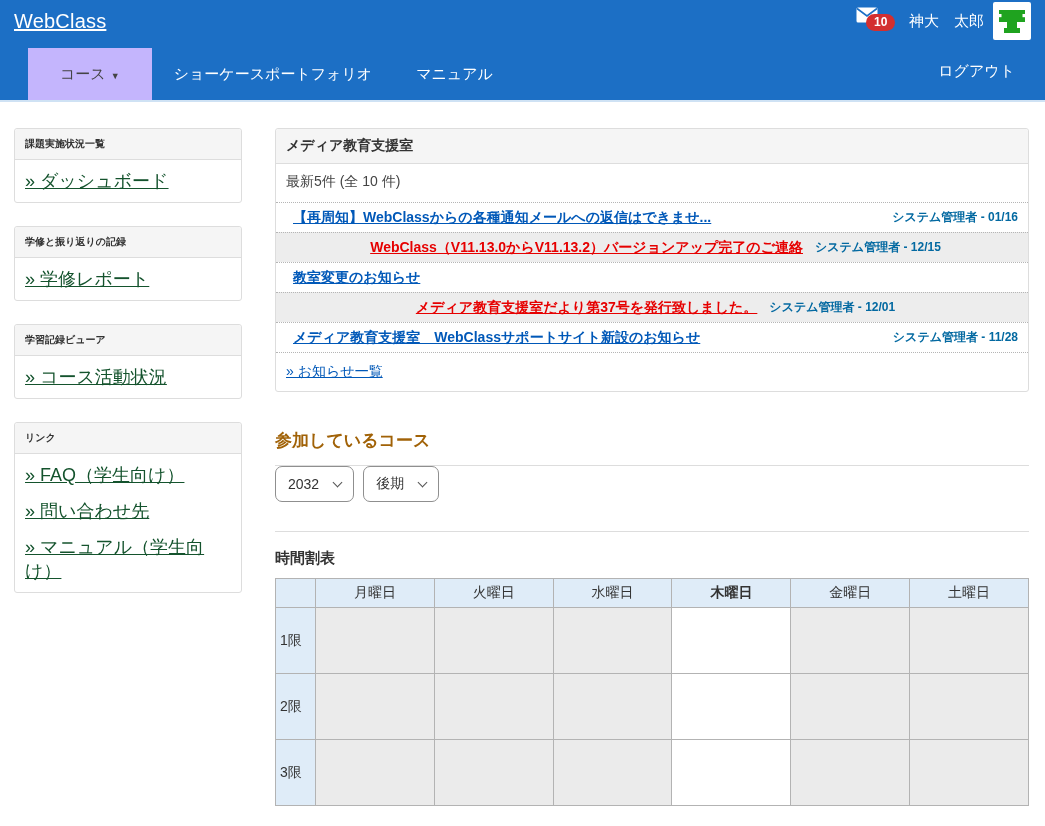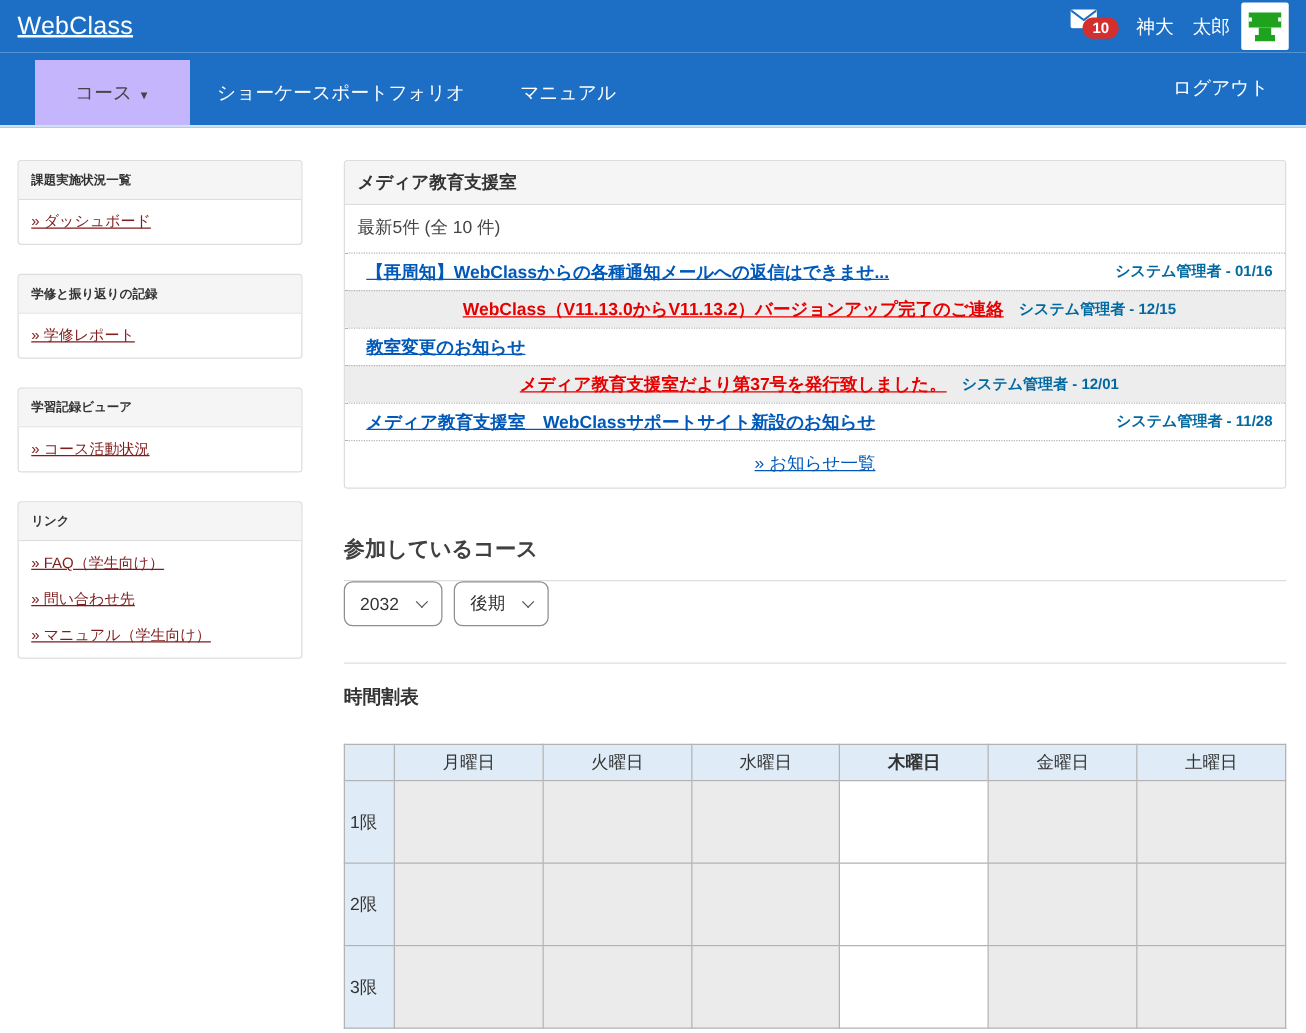--- a/index.html
+++ b/index.html
@@ -58,22 +58,22 @@
 
   
   .side-box { border:1px solid #ddd; border-radius:3px; margin-bottom:23px; background:#fff; }
   .side-box h3 {
     margin:0; background:#f5f5f5; border-bottom:1px solid #ddd;
     font-size:10px; font-weight:bold; color:#333; padding:8px 10px;
     border-radius:3px 3px 0 0;
   }
   .side-links { padding:3px 0; }
   .side-links a {
-    display:block; padding:6px 10px; font-size:12px;
-    color:#7f1d1d; text-decoration:underline;
+    display:block; padding:6px 10px; font-size:18px;
+    color:#14532d; text-decoration:underline;
   }
 
   
   .ann-box { border:1px solid #ddd; border-radius:3px; }
   .ann-head {
     background:#f5f5f5; border-bottom:1px solid #ddd;
     font-size:14px; font-weight:bold; padding:8px 10px;
     border-radius:3px 3px 0 0;
   }
   .ann-summary { padding:9px 10px 11px; font-size:14px; color:#444; }
@@ -83,40 +83,40 @@
   }
   .ann-row.alt { background:#ededed;justify-content:center; }
   .ann-title {
     font-size:14px; font-weight:bold; text-decoration:underline;
     padding-left:7px; line-height:19px;
   }
   .ann-title.blue { color:#0058b8; }
   .ann-title.red  { color:#e60000; }
   .ann-meta { font-size:12px; font-weight:bold; color:#0369a1; white-space:nowrap; padding-left:12px; }
   .ann-date::before { content:" - "; }
-  .ann-foot { text-align:center; padding:9px 10px 10px; border-top:1px dotted #b5b5b5; }
+  .ann-foot { text-align:left; padding:9px 10px 10px; border-top:1px dotted #b5b5b5; }
   .ann-foot a { color:#0058b8; font-size:14px; text-decoration:underline; }
 
   
-  .section-title { font-size:17px; font-weight:bold; color:#404040; margin:37px 0 13px; }
+  .section-title { font-size:17px; font-weight:bold; color:#a16207; margin:37px 0 13px; }
   hr.div { border:0; border-top:1px solid #ddd; margin:0; }
   .semester-label { font-size:15px; font-weight:bold; margin:19px 0 13px; }
   .selects { display:flex; gap:9px; margin-bottom:29px; }
   .select {
     border:1px solid #8f8f8f; border-radius:7px; background:#fff;
     padding:8px 12px; font-size:14px; color:#333;
     display:flex; align-items:center; gap:15px; cursor:default;
   }
   .chev {
     width:7px; height:7px; border-right:1.6px solid #555; border-bottom:1.6px solid #555;
     transform:rotate(45deg); margin-top:-4px;
   }
 
   
-  .tt-title { font-size:15px; font-weight:bold; margin:17px 0 28px; }
+  .tt-title { font-size:15px; font-weight:bold; margin:17px 0 10px; }
   table.tt { border-collapse:collapse; width:100%; table-layout:fixed; }
   .tt th, .tt td { border:1px solid #b3b3b3; padding:0; }
   .tt thead th {
     background:#dfecf8; height:29px; font-size:14px; font-weight:normal;
     color:#333; text-align:center;
   }
   .tt thead th.today { font-weight:bold; }
   .tt td.period {
     background:#dfecf8; font-size:14px; color:#333;
     padding-left:4px; text-align:left;

